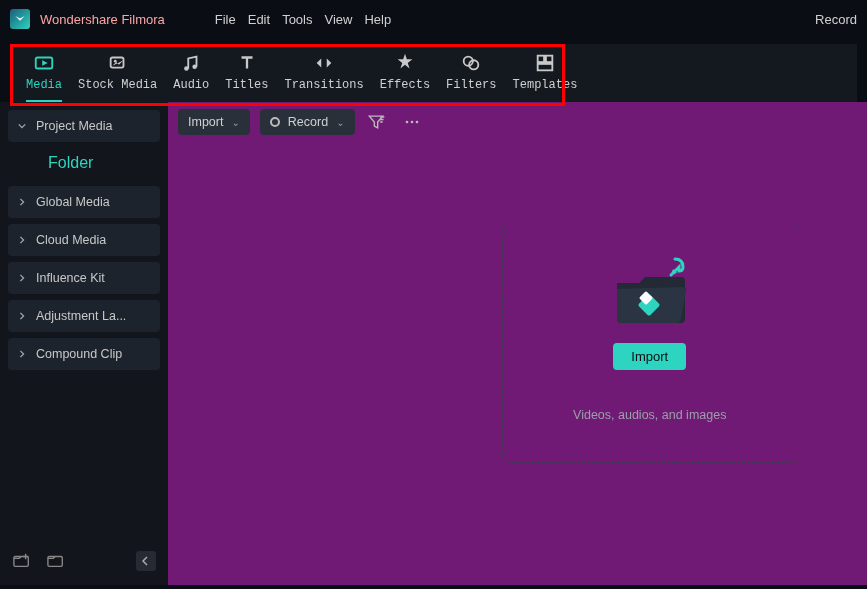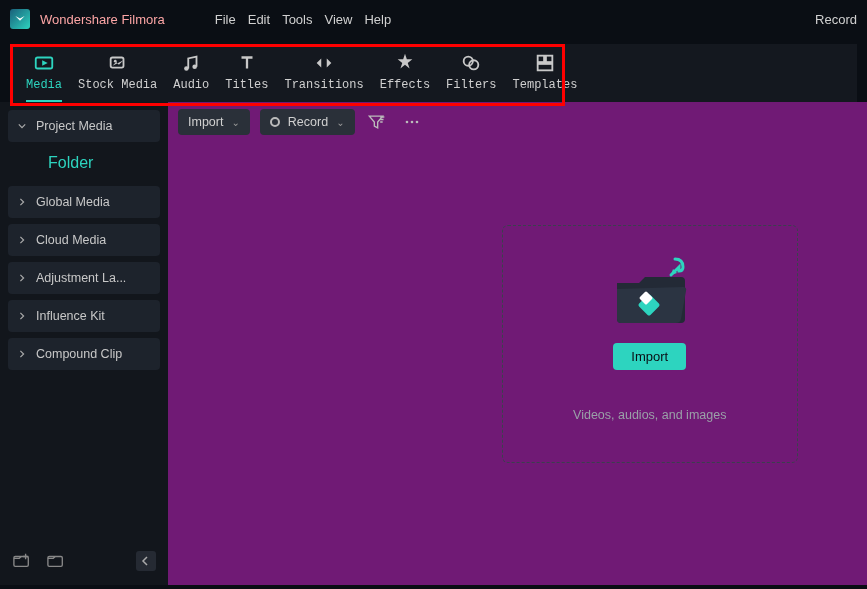--- a/index.html
+++ b/index.html
@@ -326,29 +326,29 @@
           </svg>
       </span>
       <span>Cloud Media</span>
     </div>
     <div class="sidebar-item">
       <span class="chev">
         <svg width="8" height="8" viewBox="0 0 10 10">
             <path d="M3 1 L7 5 L3 9" fill="none" stroke="#aaa" stroke-width="1.5"></path>
           </svg>
       </span>
+      <span>Influence Kit</span>
+    </div>
+    <div class="sidebar-item">
+      <span class="chev">
+        <svg width="8" height="8" viewBox="0 0 10 10">
+            <path d="M3 1 L7 5 L3 9" fill="none" stroke="#aaa" stroke-width="1.5"></path>
+          </svg>
+      </span>
       <span>Adjustment La...</span>
-    </div>
-    <div class="sidebar-item">
-      <span class="chev">
-        <svg width="8" height="8" viewBox="0 0 10 10">
-            <path d="M3 1 L7 5 L3 9" fill="none" stroke="#aaa" stroke-width="1.5"></path>
-          </svg>
-      </span>
-      <span>Influence Kit</span>
     </div>
     <div class="sidebar-item">
       <span class="chev">
         <svg width="8" height="8" viewBox="0 0 10 10">
             <path d="M3 1 L7 5 L3 9" fill="none" stroke="#aaa" stroke-width="1.5"></path>
           </svg>
       </span>
       <span>Compound Clip</span>
     </div>
 

